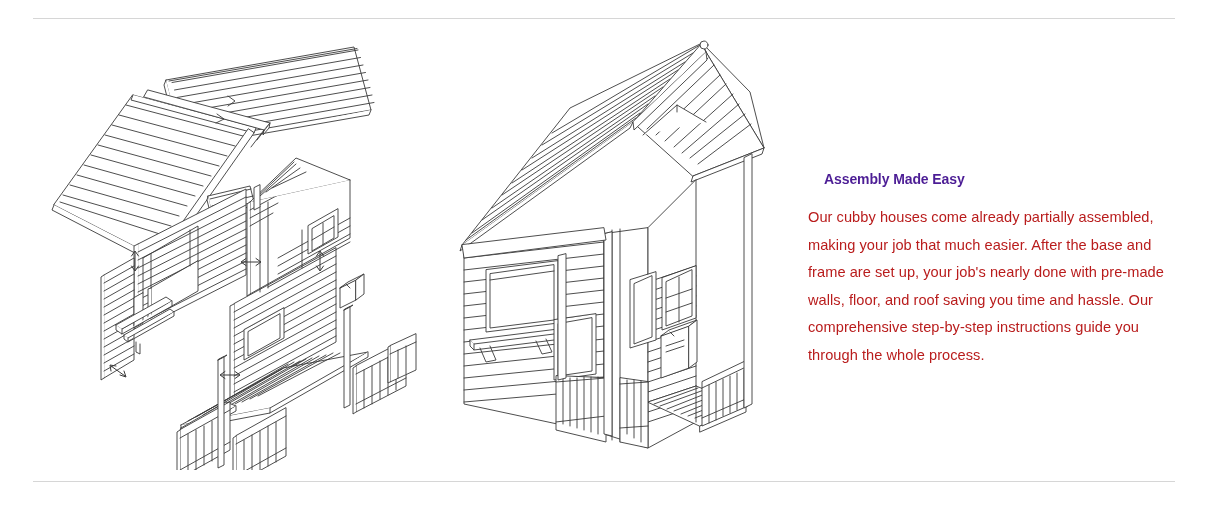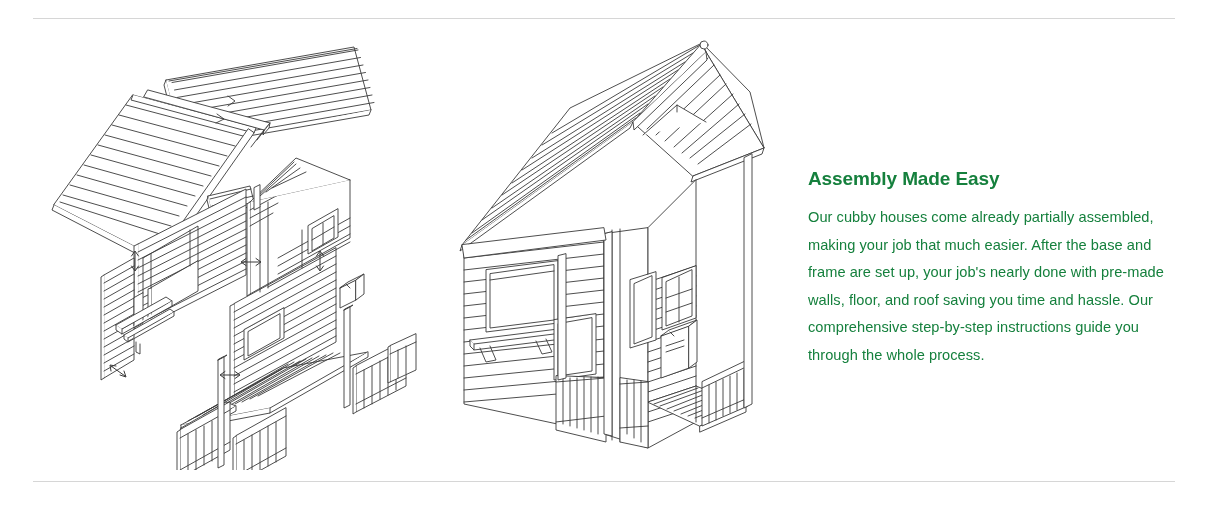--- a/index.html
+++ b/index.html
@@ -25,25 +25,25 @@
   .illus{position:relative;}
   .illus svg{display:block;}
 
   .illus-exploded{width:400px;height:440px;margin-left:5px;}
   .illus-assembled{width:330px;height:440px;margin-left:10px;}
 
   .textcol{
     width:368px;margin-left:30px;padding-top:138px;
   }
   .heading{
-    font-size:19px;font-weight:bold;color:#15803d;
-    letter-spacing:-0.1px;margin:0 0 14px 0;line-height:22px;
+    font-size:14px;font-weight:bold;color:#4c1d95;
+    letter-spacing:-0.1px;margin:0 0 14px 16px;line-height:22px;
   }
   .body-text{
-    font-size:14.6px;color:#15803d;line-height:27.5px;
+    font-size:14.6px;color:#b91c1c;line-height:27.5px;
     margin:0;letter-spacing:0.05px;
   }
 </style>
 </head>
 <body>
 
 <div class="page">
 
   <div class="divider top"></div>
   <div class="divider bottom"></div>

